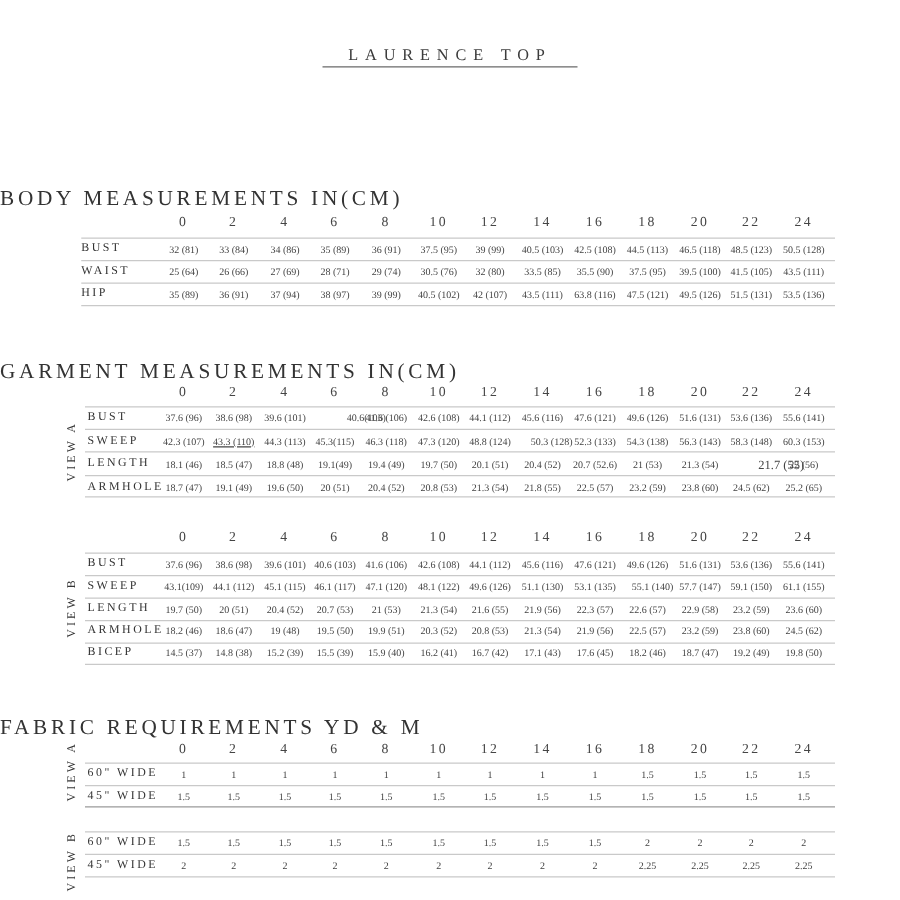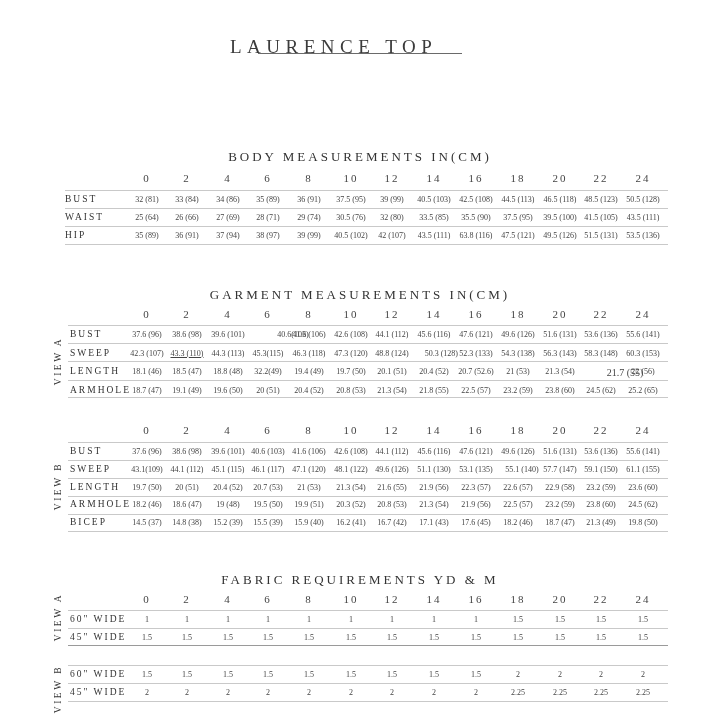--- a/index.html
+++ b/index.html
@@ -1,22 +1,22 @@
 <!DOCTYPE html>
 <html><head>
   <meta charset="utf-8">
   <style>
     html, body { margin:0; padding:0; background:#ffffff; }
     body { width:720px; height:720px; position:relative; overflow:hidden;
            font-family:"Liberation Serif","DejaVu Serif",serif; color:#3a3a3a; }
-    .title { position:absolute; left:230px; top:36px; width:260px; 
-             font-size:19px; letter-spacing:5.5px; color:#3c3c3c; }
+    .title { position:absolute; left:230px; top:36px; width:260px; text-align:center;
+             font-size:13px; letter-spacing:5.5px; color:#3c3c3c; }
     .title-rule { position:absolute; left:258px; top:53px; width:204px; height:1px; background:#6a6a6a; }
-    .section-title { position:absolute; left:0; width:720px; text-align:center;
-                     font-size:13px; letter-spacing:3px; color:#333; }
+    .section-title { position:absolute; left:0; width:720px; text-align:left;
+                     font-size:17px; letter-spacing:3px; color:#333; }
     .cell { position:absolute; font-size:8px; color:#444; text-align:center; white-space:nowrap; }
     .rlabel { position:absolute; font-size:9.5px; letter-spacing:2px; color:#333; white-space:nowrap; }
     .line { position:absolute; height:1px; background:#c9c9c9; }
     .line.dark { background:#9a9a9a; }
     .vlabel { position:absolute; font-size:9.5px; letter-spacing:2.5px; color:#333;
               transform:rotate(-90deg); transform-origin:center center; white-space:nowrap; text-align:center; }
   </style>
 </head>
 <body>
 
@@ -131,21 +131,21 @@
 <div class="cell" style="left:410px;top:348.5px;width:48px;font-size:8px;text-align:right;">50.3 (128)</div>
 <div class="cell" style="left:452px;top:348.5px;width:48px;font-size:8px;">52.3 (133)</div>
 <div class="cell" style="left:494px;top:348.5px;width:48px;font-size:8px;">54.3 (138)</div>
 <div class="cell" style="left:536px;top:348.5px;width:48px;font-size:8px;">56.3 (143)</div>
 <div class="cell" style="left:577px;top:348.5px;width:48px;font-size:8px;">58.3 (148)</div>
 <div class="cell" style="left:619px;top:348.5px;width:48px;font-size:8px;">60.3 (153)</div>
 <div class="rlabel" style="left:70px;top:366px;">LENGTH</div>
 <div class="cell" style="left:123px;top:367px;width:48px;font-size:8px;">18.1 (46)</div>
 <div class="cell" style="left:163px;top:367px;width:48px;font-size:8px;">18.5 (47)</div>
 <div class="cell" style="left:204px;top:367px;width:48px;font-size:8px;">18.8 (48)</div>
-<div class="cell" style="left:244px;top:367px;width:48px;font-size:8px;">32.2(49)</div>
+<div class="cell" style="left:244px;top:367px;width:48px;font-size:8px;">19.1(49)</div>
 <div class="cell" style="left:285px;top:367px;width:48px;font-size:8px;">19.4 (49)</div>
 <div class="cell" style="left:327px;top:367px;width:48px;font-size:8px;">19.7 (50)</div>
 <div class="cell" style="left:368px;top:367px;width:48px;font-size:8px;">20.1 (51)</div>
 <div class="cell" style="left:410px;top:367px;width:48px;font-size:8px;">20.4 (52)</div>
 <div class="cell" style="left:452px;top:367px;width:48px;font-size:8px;">20.7 (52.6)</div>
 <div class="cell" style="left:494px;top:367px;width:48px;font-size:8px;">21 (53)</div>
 <div class="cell" style="left:536px;top:367px;width:48px;font-size:8px;">21.3 (54)</div>
 <div class="cell" style="left:601px;top:367px;width:48px;font-size:10px;">21.7 (55)</div>
 <div class="cell" style="left:619px;top:367px;width:48px;font-size:8px;">22 (56)</div>
 <div class="rlabel" style="left:70px;top:384.5px;">ARMHOLE</div>
@@ -242,21 +242,21 @@
 <div class="cell" style="left:163px;top:518.2px;width:48px;font-size:8px;">14.8 (38)</div>
 <div class="cell" style="left:204px;top:518.2px;width:48px;font-size:8px;">15.2 (39)</div>
 <div class="cell" style="left:244px;top:518.2px;width:48px;font-size:8px;">15.5 (39)</div>
 <div class="cell" style="left:285px;top:518.2px;width:48px;font-size:8px;">15.9 (40)</div>
 <div class="cell" style="left:327px;top:518.2px;width:48px;font-size:8px;">16.2 (41)</div>
 <div class="cell" style="left:368px;top:518.2px;width:48px;font-size:8px;">16.7 (42)</div>
 <div class="cell" style="left:410px;top:518.2px;width:48px;font-size:8px;">17.1 (43)</div>
 <div class="cell" style="left:452px;top:518.2px;width:48px;font-size:8px;">17.6 (45)</div>
 <div class="cell" style="left:494px;top:518.2px;width:48px;font-size:8px;">18.2 (46)</div>
 <div class="cell" style="left:536px;top:518.2px;width:48px;font-size:8px;">18.7 (47)</div>
-<div class="cell" style="left:577px;top:518.2px;width:48px;font-size:8px;">21.3 (49)</div>
+<div class="cell" style="left:577px;top:518.2px;width:48px;font-size:8px;">19.2 (49)</div>
 <div class="cell" style="left:619px;top:518.2px;width:48px;font-size:8px;">19.8 (50)</div>
 <div class="line" style="left:68px;top:460px;width:600px;"></div>
 <div class="line" style="left:68px;top:478px;width:600px;"></div>
 <div class="line" style="left:68px;top:496px;width:600px;"></div>
 <div class="line" style="left:68px;top:514px;width:600px;"></div>
 <div class="line" style="left:68px;top:531px;width:600px;"></div>
 <div class="vlabel" style="left:28px;top:481px;width:60px;">VIEW B</div>
 <div class="cell" style="left:132px;top:593px;width:30px;font-size:11px;letter-spacing:2px;color:#444;">0</div>
 <div class="cell" style="left:172px;top:593px;width:30px;font-size:11px;letter-spacing:2px;color:#444;">2</div>
 <div class="cell" style="left:213px;top:593px;width:30px;font-size:11px;letter-spacing:2px;color:#444;">4</div>

